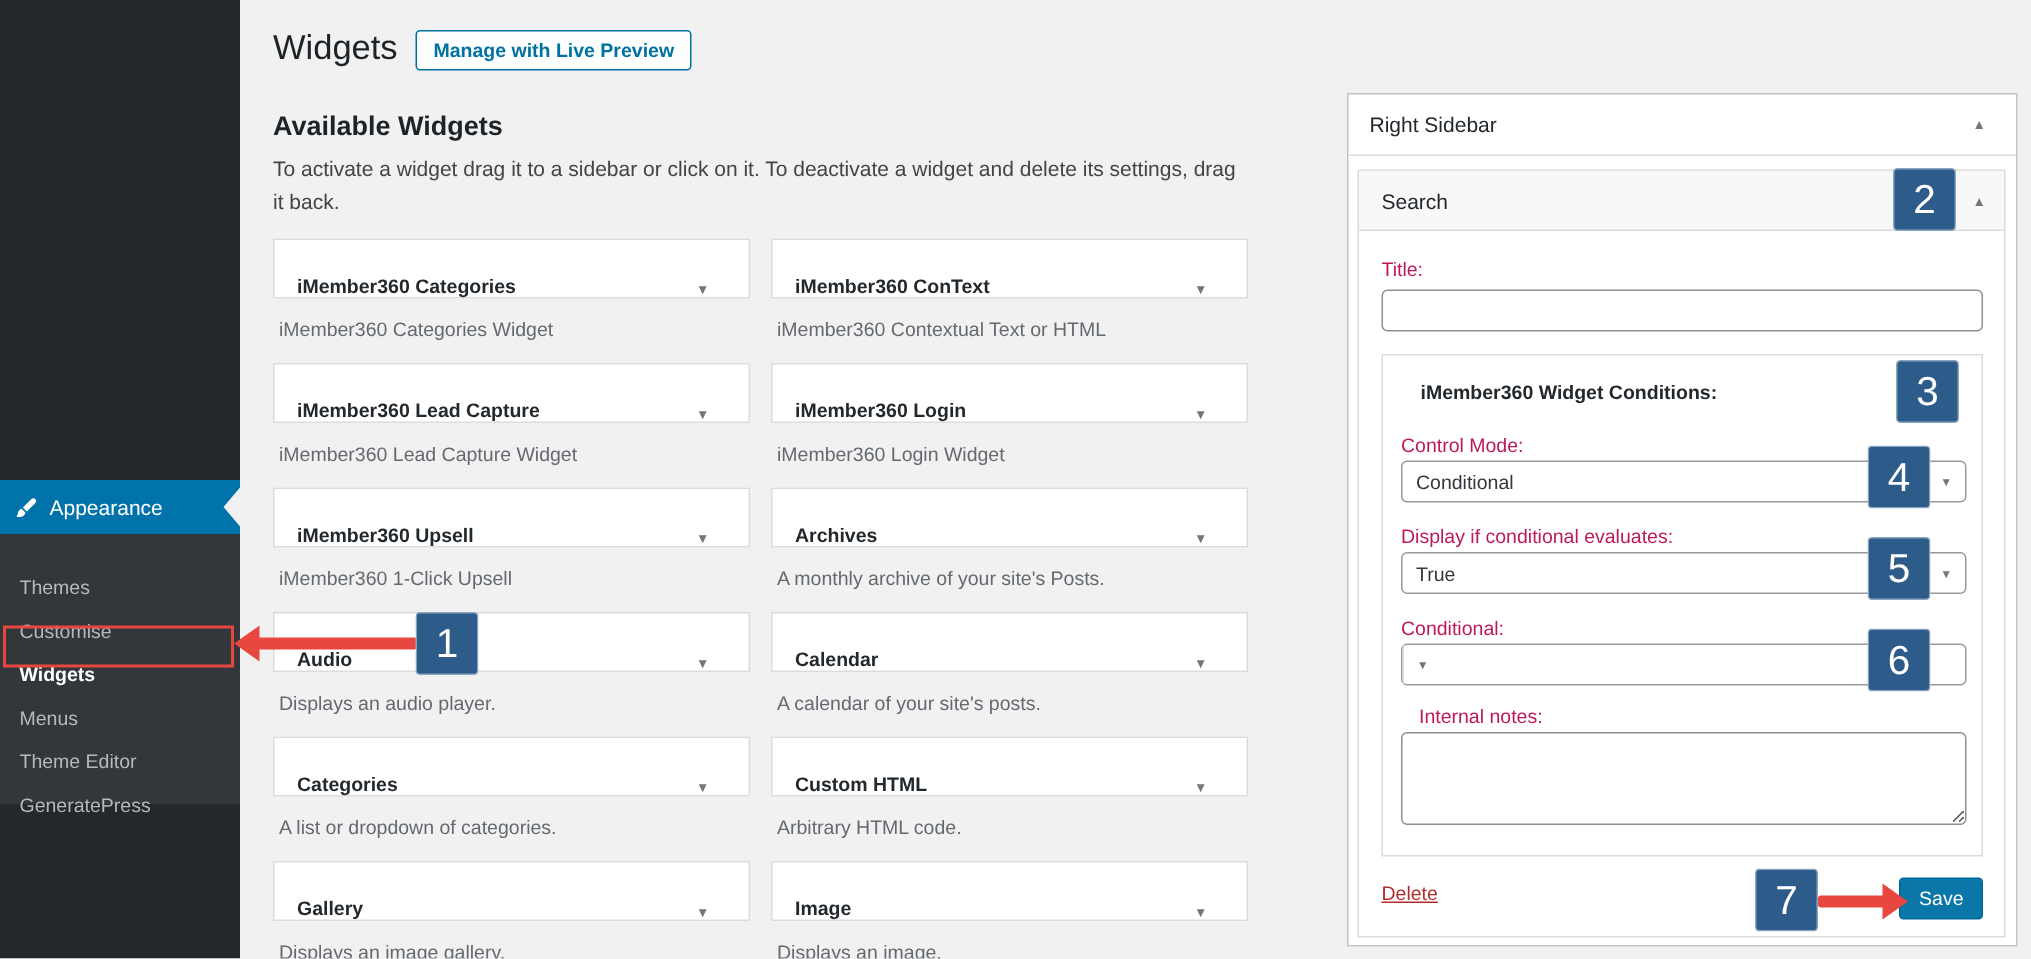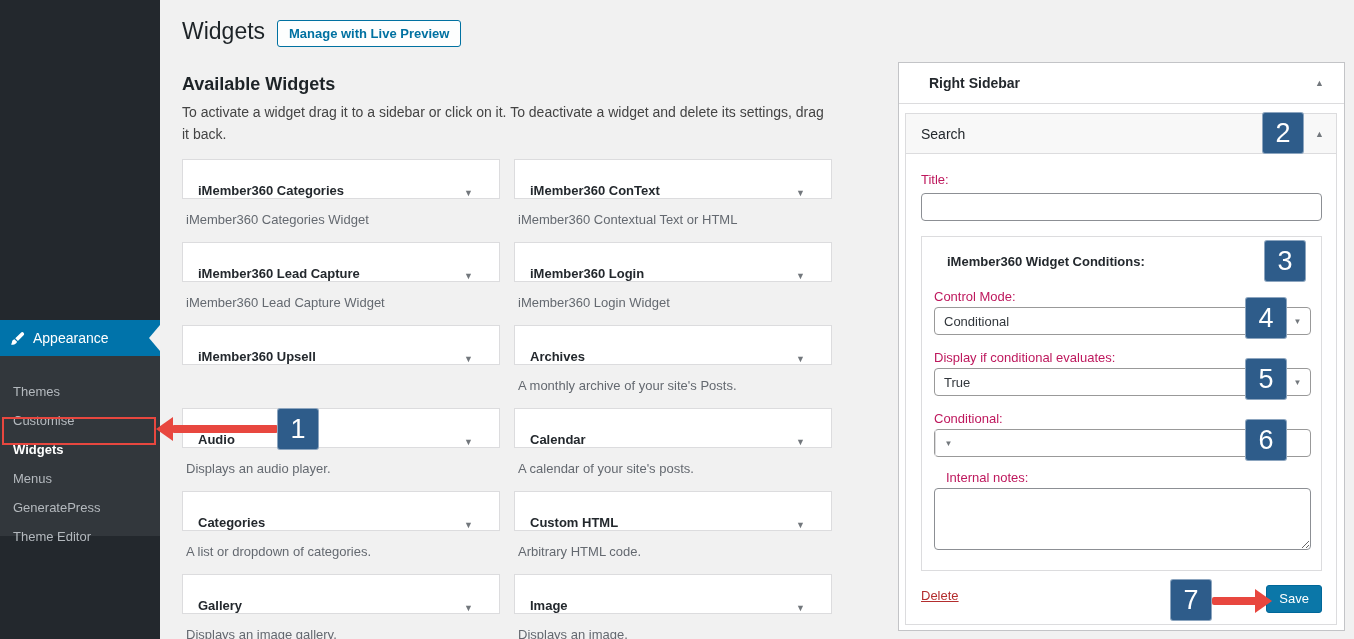--- a/index.html
+++ b/index.html
@@ -24,21 +24,21 @@
 
   .widget-grid { position:absolute; left:182px; top:159px; width:650px; display:grid; grid-template-columns:318px 318px; column-gap:14px; grid-auto-rows:83px; }
   .wbox { height:40px; background:#fff; border:1px solid #dcdcde; display:flex; align-items:flex-end; padding:0 12px 0 15px; cursor:pointer; }
   .wbox .wname { flex:1; font-size:13px; font-weight:600; color:#23282d; }
   .wbox .wcaret { font-size:9px; color:#72777c; padding-right:14px; }
   .wdesc { margin-top:13px; padding-left:4px; font-size:13px; color:#646970; }
 
   
   .right-panel { position:absolute; left:898px; top:62px; width:447px; height:569px; background:#fff; border:1px solid #c3c4c7; }
   .rp-header { position:relative; height:41px; border-bottom:1px solid #dcdcde; display:flex; align-items:center; padding:0 14px; cursor:pointer; }
-  .rp-title { font-size:14px; font-weight:700; color:#23282d; flex:1;margin-left:16px; }
+  .rp-title { font-size:14px; font-weight:400; color:#23282d; flex:1; }
   .toggle-arrow { font-size:9px; color:#72777c; padding-right:6px; }
 
   .search-widget { position:absolute; left:6px; top:50px; width:432px; height:512px; background:#fff; border:1px solid #dcdcde; }
   .sw-header { height:40px; background:#f8f8f8; border-bottom:1px solid #dcdcde; display:flex; align-items:center; padding:0 12px 0 15px; cursor:pointer; }
   .sw-title { flex:1; font-size:14px; color:#23282d; }
   .sw-header .toggle-arrow { padding-right:0; }
 
   .field-label { position:absolute; font-size:13px; color:#be185d; }
   .title-input { position:absolute; left:15px; top:79px; width:401px; height:28px; border:1px solid #8c8f94; border-radius:4px; background:#fff; padding:0 8px; font-size:13px; font-family:inherit; color:#2c3338; }
 
@@ -78,22 +78,22 @@
           </svg>
       </span>
       <span>Appearance</span>
       <span class="menu-notch"></span>
     </div>
     <div class="submenu">
       <div class="submenu-item">Themes</div>
       <div class="submenu-item">Customise</div>
       <div class="submenu-item active">Widgets</div>
       <div class="submenu-item">Menus</div>
+      <div class="submenu-item">Theme Editor</div>
       <div class="submenu-item">GeneratePress</div>
-      <div class="submenu-item">Theme Editor</div>
     </div>
   </div>
 
   <h1 class="page-title">Widgets</h1>
   <button class="manage-btn">Manage with Live Preview</button>
 
   <h2 class="avail-heading">Available Widgets</h2>
   <p class="avail-desc">To activate a widget drag it to a sidebar or click on it. To deactivate a widget and delete its settings, drag it back.</p>
 
   <div class="widget-grid">
@@ -123,20 +123,21 @@
           <span class="wname">iMember360 Login</span>
           <span class="wcaret">▼</span>
         </div>
       <div class="wdesc">iMember360 Login Widget</div>
     </div>
     <div class="cell">
       <div class="wbox">
           <span class="wname">iMember360 Upsell</span>
           <span class="wcaret">▼</span>
         </div>
+      <div class="wdesc">iMember360 1-Click Upsell</div>
     </div>
     <div class="cell">
       <div class="wbox">
           <span class="wname">Archives</span>
           <span class="wcaret">▼</span>
         </div>
       <div class="wdesc">A monthly archive of your site's Posts.</div>
     </div>
     <div class="cell">
       <div class="wbox">

